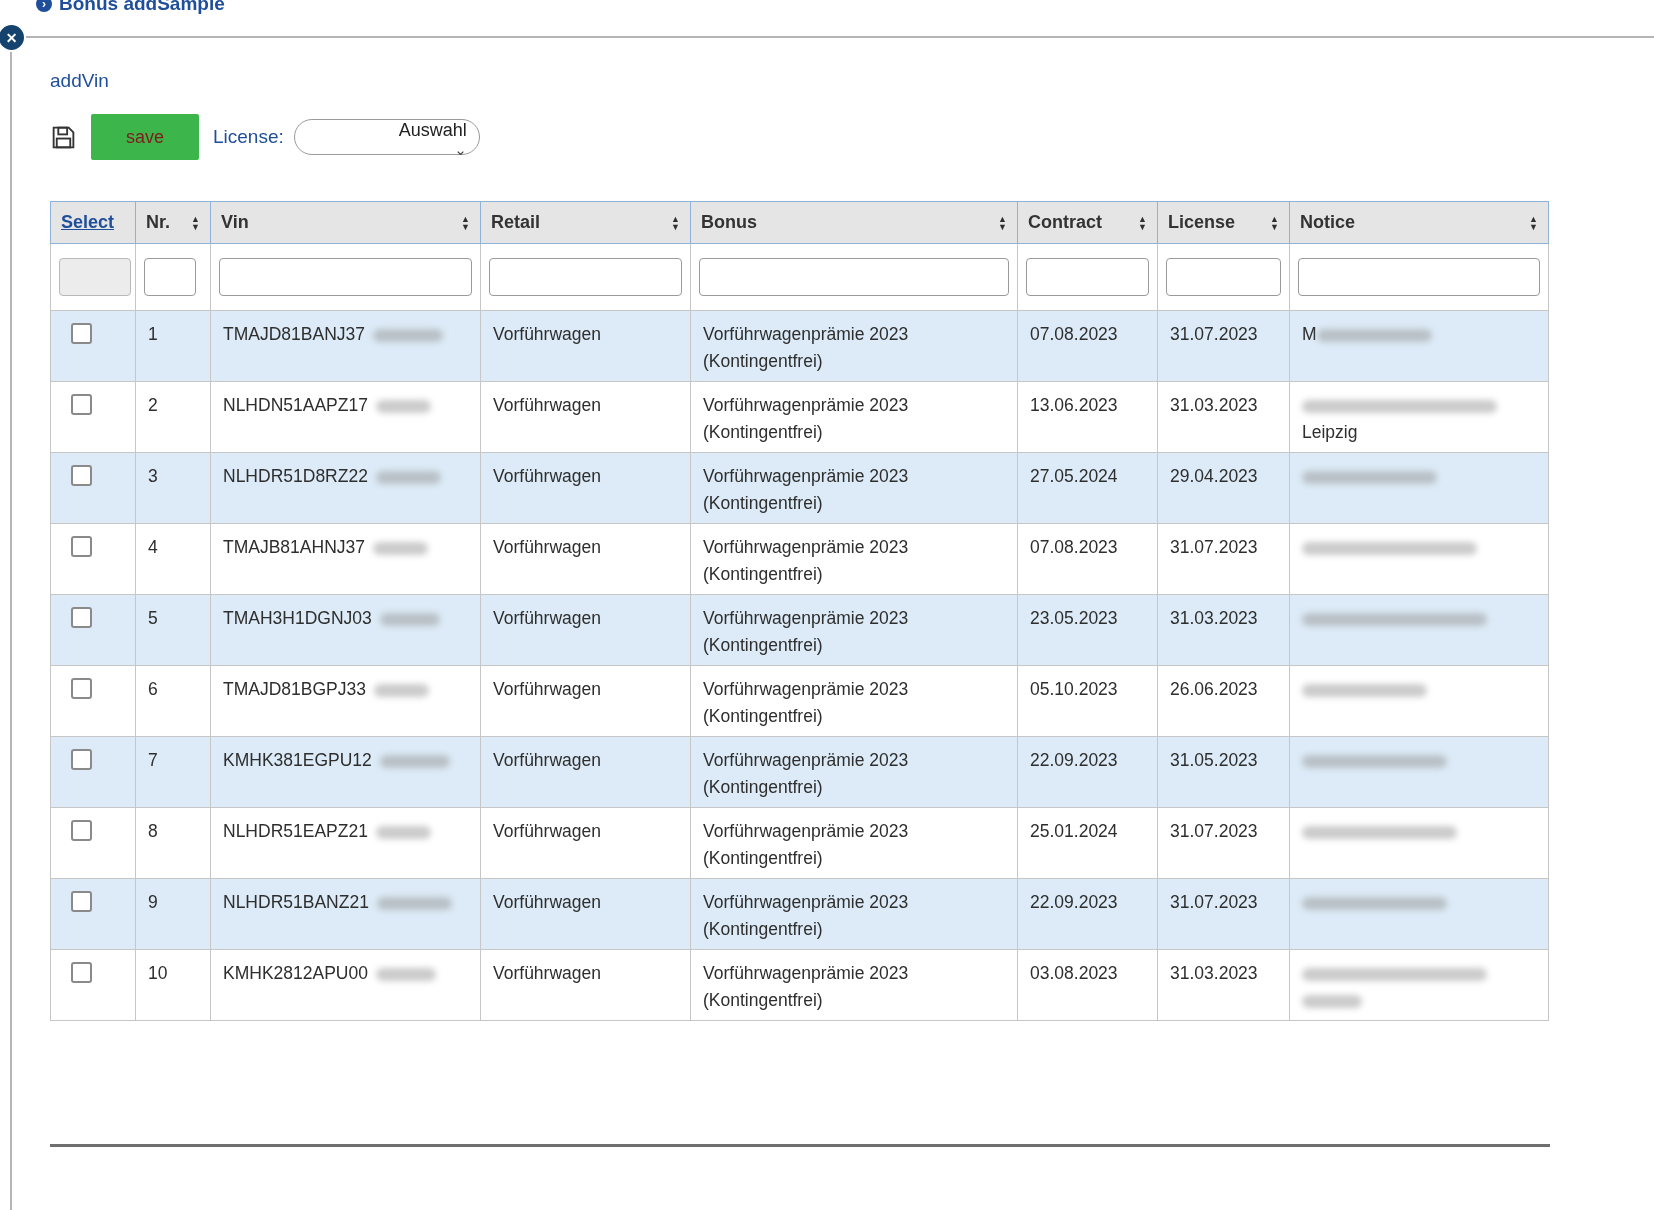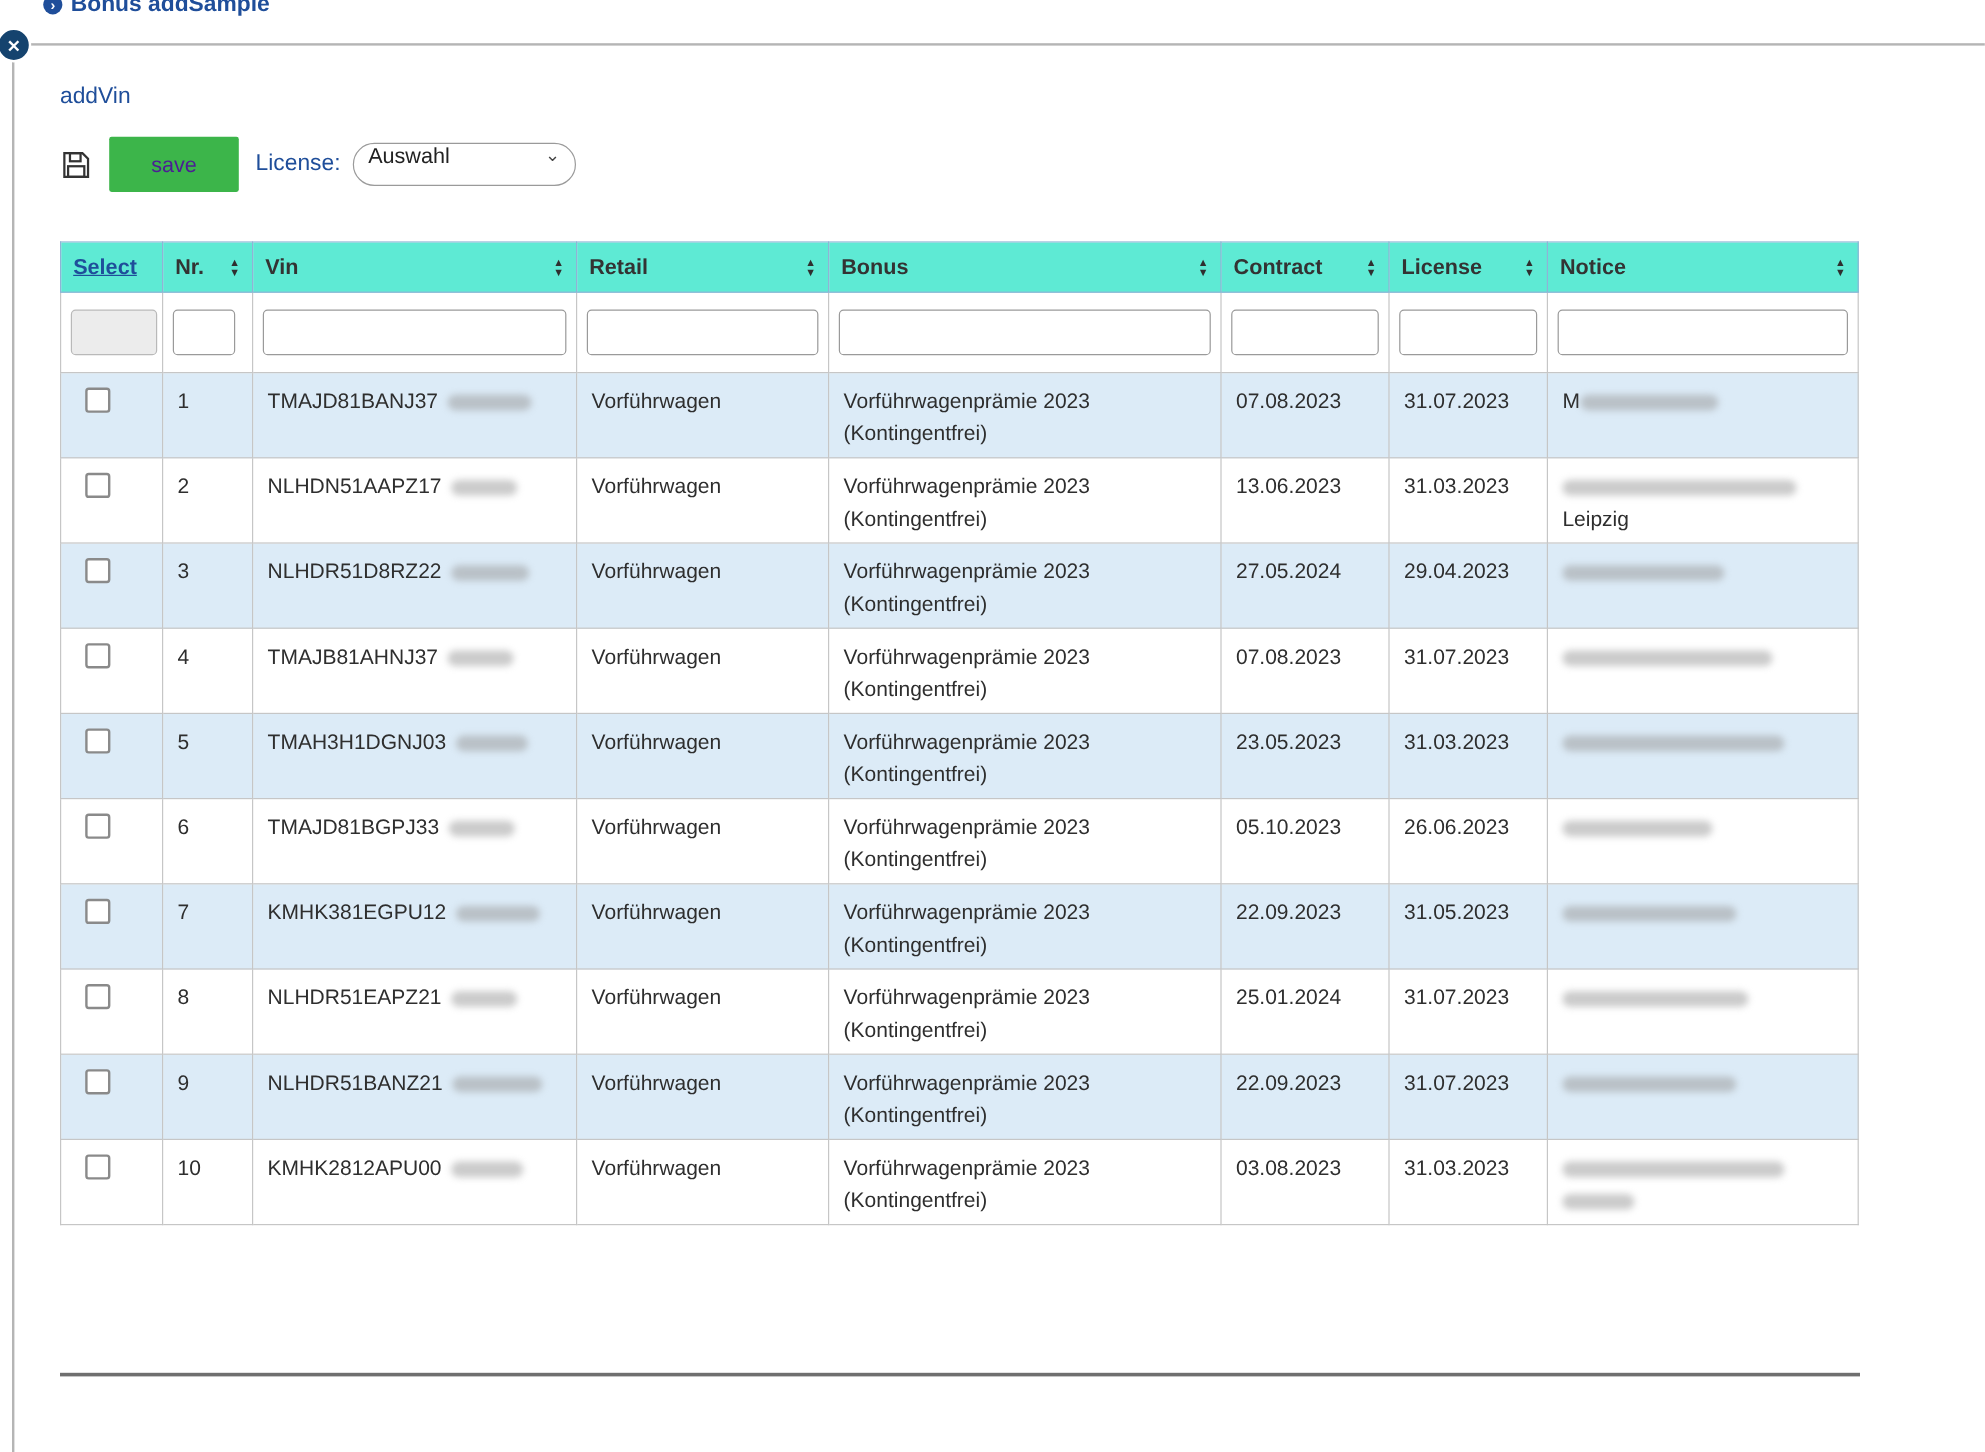--- a/index.html
+++ b/index.html
@@ -15,33 +15,33 @@
   
   .panel{position:absolute;left:10px;top:36px;width:1646px;height:1200px;
     border-left:2px solid #b5b5b5;border-top:2px solid #b5b5b5;box-sizing:border-box;padding-left:38px;}
   .close-btn{position:absolute;left:-15px;top:-15px;width:29px;height:29px;border-radius:50%;
     background:#15436e;color:#fff;border:2px solid #fff;box-sizing:border-box;
     display:flex;align-items:center;justify-content:center;font-size:14px;font-weight:bold;cursor:pointer;padding:0;}
   .addvin{margin-top:32px;font-size:19px;color:#1f4e9a;text-decoration:none;display:inline-block;}
   
   .toolbar{margin-top:22px;display:flex;align-items:center;height:46px;}
   .save-icon{margin-right:14px;display:flex;align-items:center;}
-  .save-btn{width:108px;height:46px;background:#3cb54a;color:#4c1d95;border:none;border-radius:2px;
+  .save-btn{width:108px;height:46px;background:#3cb54a;color:#7f1d1d;border:none;border-radius:2px;
     font-size:18px;font-family:inherit;cursor:pointer;}
   .auditor-label{margin-left:14px;margin-right:10px;font-size:19px;color:#1f4e9a;}
   .select-box{width:186px;height:36px;border:1px solid #9a9a9a;border-radius:18px;background:#fff;
-    display:flex;align-items:flex-start;justify-content:space-between;padding:0 12px;box-sizing:border-box;
-    font-size:18px;color:#222;cursor:pointer;}
+    display:flex;align-items:flex-end;justify-content:space-between;padding:0 12px;box-sizing:border-box;
+    font-size:18px;color:#222;cursor:pointer;flex-direction:column;}
   .select-box .chev{font-size:15px;color:#444;}
   
   .table-wrap{width:1500px;height:943px;overflow:hidden;margin-top:41px;border-bottom:3px solid #6f6f6f;}
   table{border-collapse:collapse;width:1498px;table-layout:fixed;background:#fff;}
   col.c-select{width:85px}col.c-nr{width:75px}col.c-vin{width:270px}col.c-retail{width:210px}
   col.c-type{width:327px}col.c-contract{width:140px}col.c-license{width:132px}col.c-notice{width:259px}
-  thead th{background:#5eead4;border:1px solid #8fb3d6;height:42px;padding:0 10px;text-align:left;
+  thead th{background:#e5e5e5;border:1px solid #8fb3d6;height:42px;padding:0 10px;text-align:left;
     font-size:18px;color:#333;box-sizing:border-box;}
   .th-inner{display:flex;align-items:center;justify-content:space-between;}
   .select-link{color:#1f4e9a;font-weight:bold;text-decoration:underline;font-size:18px;}
   .sort-icon{display:flex;flex-direction:column;font-size:9px;line-height:8px;color:#2f2f2f;margin-left:6px;cursor:pointer;}
   tr.filter-row td{border:1px solid #c6c6c6;background:#fff;padding:13px 8px;height:40px;box-sizing:content-box;}
   input.filter{height:38px;border:1px solid #9a9a9a;border-radius:4px;width:100%;box-sizing:border-box;
     font-size:16px;padding:0 8px;font-family:inherit;}
   td.f-nr input.filter{width:52px;}
   .filter-disabled{width:70px;height:36px;background:#ececec;border:1px solid #b9b9b9;border-radius:4px;}
   tbody td{border:1px solid #c6c6c6;vertical-align:top;padding:10px 10px 6px 12px;font-size:17.5px;

